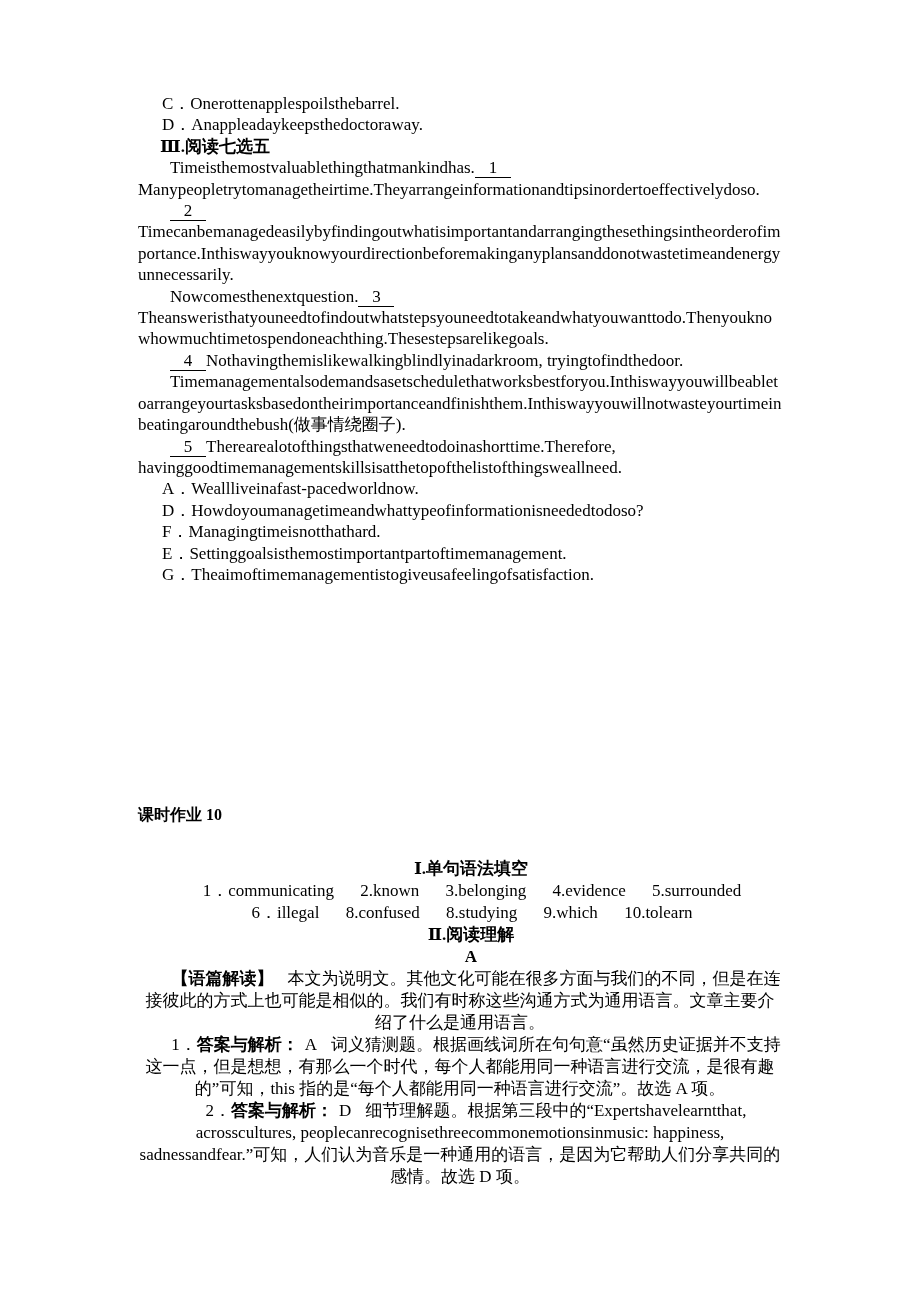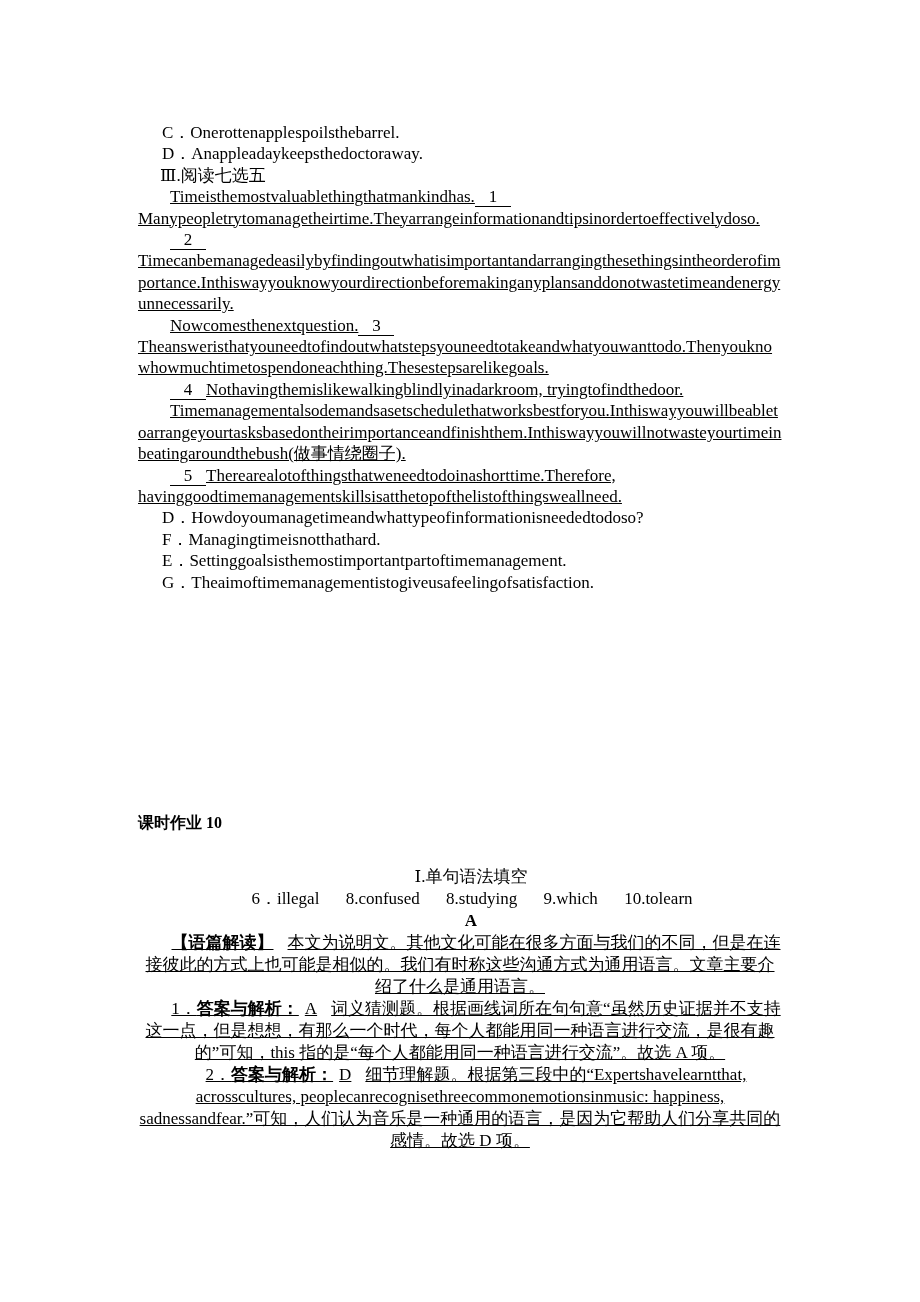--- a/index.html
+++ b/index.html
@@ -2,26 +2,26 @@
 <html><head>
 <meta charset="utf-8">
 <style>
   html,body { margin:0; padding:0; }
   body {
     width:920px; height:1302px; background:#ffffff; color:#000;
     font-family:"Liberation Serif","DejaVu Serif",serif;
     font-size:17px;
   }
   .page { position:relative; width:920px; height:1302px; background:#fff; overflow:hidden; }
-  .content { position:absolute; left:138px; top:122px; width:644px; }
+  .content { position:absolute; left:138px; top:93px; width:644px; }
   p { margin:0; line-height:21.4px; }
   .justify { text-align:justify; overflow-wrap:break-word; word-wrap:break-word; }
   .opt { padding-left:24px; }
-  .sec-head { padding-left:22px; font-weight:normal; }
-  .para { text-indent:32px;text-decoration:underline; }
+  .sec-head { padding-left:22px; font-weight:bold; }
+  .para { text-indent:32px; }
   .blank {
     display:inline-block; width:36px; text-align:center;
     border-bottom:1px solid #000; line-height:18px; text-indent:0;
   }
   .lesson-title {
     margin-top:217px; font-size:16px; font-weight:bold; line-height:26px;
   }
   .block2 { margin-top:30px; }
   .block2 p { line-height:22px;text-align:center; }
   .ans-row { padding-left:24px; }
@@ -43,38 +43,47 @@
 
     <p class="sec-head">Ⅲ.阅读七选五</p>
 
     <p class="para justify rich">Timeisthemostvaluablethingthatmankindhas.<span class="blank">1</span>Manypeopletrytomanagetheirtime.Theyarrangeinformationandtipsinordertoeffectivelydoso.</p>
     <p class="para justify rich"><span class="blank">2</span>Timecanbemanagedeasilybyfindingoutwhatisimportantandarrangingthesethingsintheorderofimportance.Inthiswayyouknowyourdirectionbeforemakinganyplansanddonotwastetimeandenergyunnecessarily.</p>
     <p class="para justify rich">Nowcomesthenextquestion.<span class="blank">3</span>Theansweristhatyouneedtofindoutwhatstepsyouneedtotakeandwhatyouwanttodo.Thenyouknowhowmuchtimetospendoneachthing.Thesestepsarelikegoals.</p>
     <p class="para justify rich"><span class="blank">4</span>Nothavingthemislikewalkingblindlyinadarkroom, tryingtofindthedoor.</p>
     <p class="para justify rich">Timemanagementalsodemandsasetschedulethatworksbestforyou.Inthiswayyouwillbeabletoarrangeyourtasksbasedontheirimportanceandfinishthem.Inthiswayyouwillnotwasteyourtimeinbeatingaroundthebush(做事情绕圈子).</p>
     <p class="para justify rich"><span class="blank">5</span>Therearealotofthingsthatweneedtodoinashorttime.Therefore, havinggoodtimemanagementskillsisatthetopofthelistofthingsweallneed.</p>
 
+    <p class="opt">A．Weallliveinafast-pacedworldnow.</p>
     <p class="opt">D．Howdoyoumanagetimeandwhattypeofinformationisneededtodoso?</p>
     <p class="opt">F．Managingtimeisnotthathard.</p>
     <p class="opt">E．Settinggoalsisthemostimportantpartoftimemanagement.</p>
     <p class="opt">G．Theaimoftimemanagementistogiveusafeelingofsatisfaction.</p>
 
     <p class="lesson-title">课时作业 10</p>
 
     <div class="block2">
       <p class="sec-head">Ⅰ.单句语法填空</p>
 
       <p class="ans-row">
+        <span class="ans-item">1．communicating</span>
+        <span class="ans-item">2.known</span>
+        <span class="ans-item">3.belonging</span>
+        <span class="ans-item">4.evidence</span>
+        <span class="ans-item">5.surrounded</span>
+      </p>
+      <p class="ans-row">
         <span class="ans-item">6．illegal</span>
         <span class="ans-item">8.confused</span>
         <span class="ans-item">8.studying</span>
         <span class="ans-item">9.which</span>
         <span class="ans-item">10.tolearn</span>
       </p>
 
+      <p class="sec-head">Ⅱ.阅读理解</p>
 
       <p class="center-label">A</p>
 
       <p class="para justify">
         <span class="intro-lbl">【语篇解读】</span><span>本文为说明文。其他文化可能在很多方面与我们的不同，但是在连接彼此的方式上也可能是相似的。我们有时称这些沟通方式为通用语言。文章主要介绍了什么是通用语言。</span>
       </p>
 
       <p class="para justify">
         <span>1．</span><span class="lbl">答案与解析：</span><span class="ans-letter">A</span><span>词义猜测题。根据画线词所在句句意“虽然历史证据并不支持这一点，但是想想，有那么一个时代，每个人都能用同一种语言进行交流，是很有趣的”可知，this 指的是“每个人都能用同一种语言进行交流”。故选 A 项。</span>
       </p>

